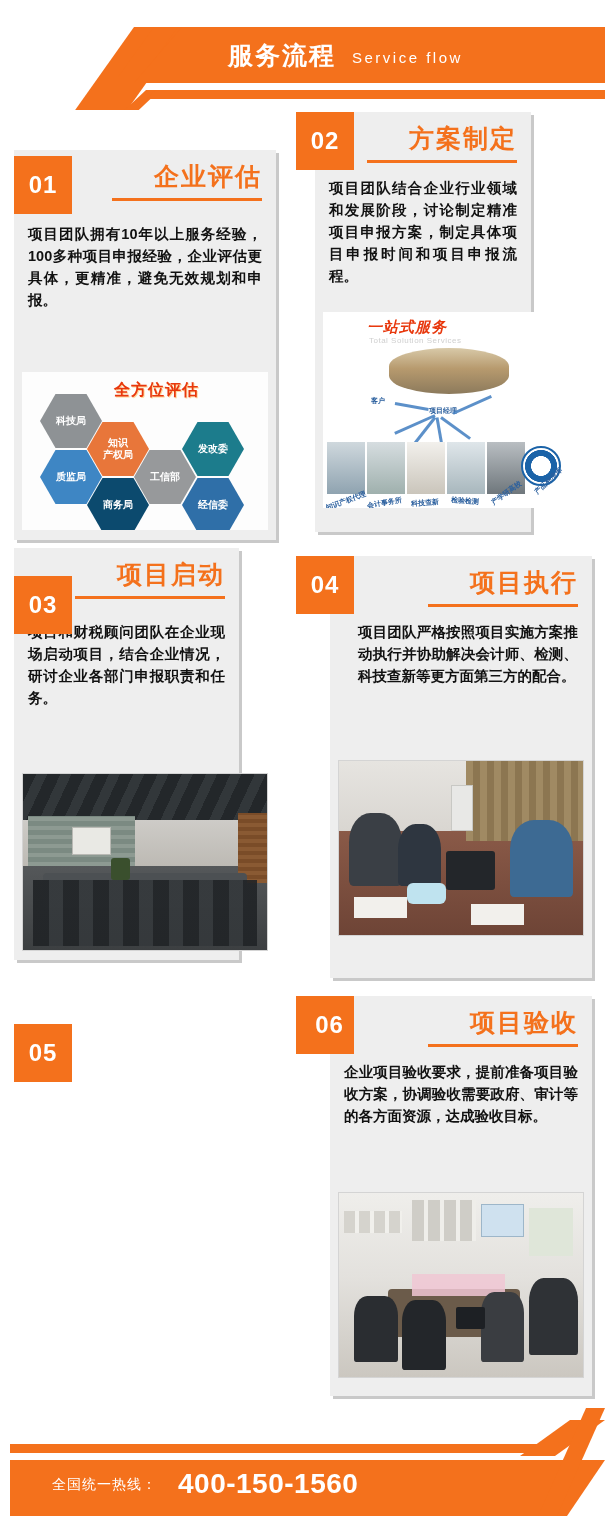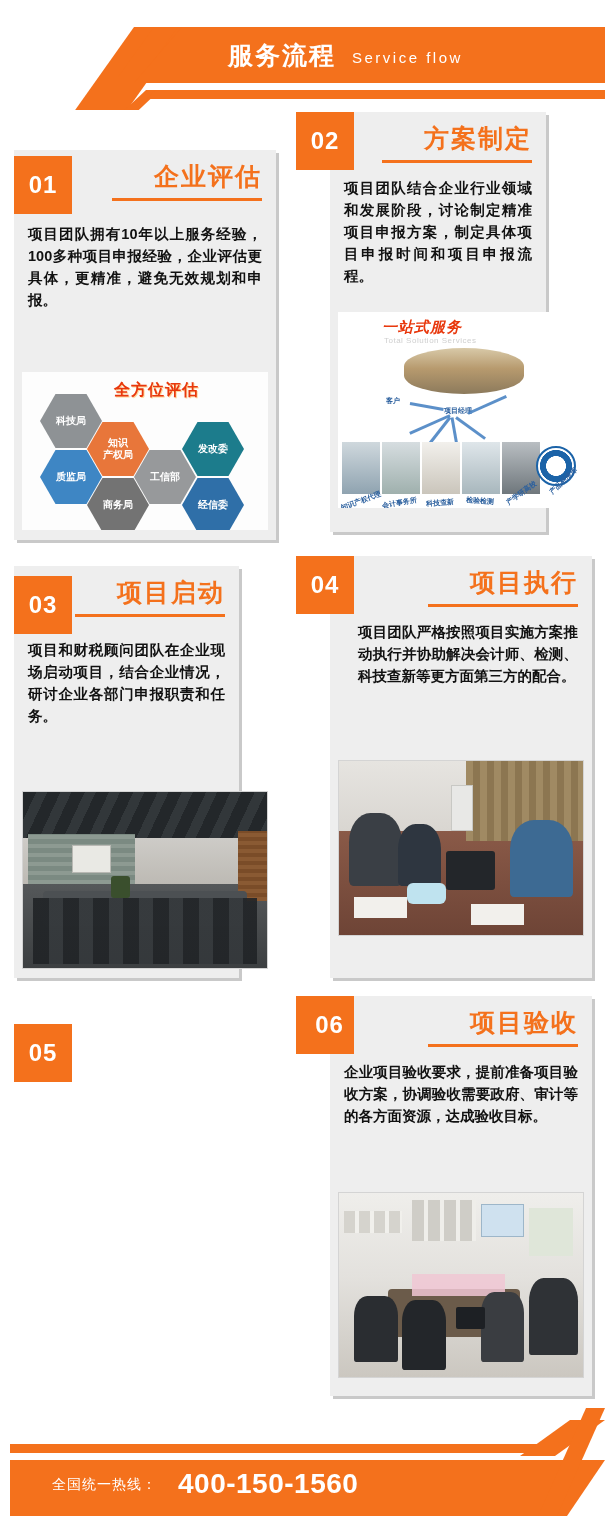--- a/index.html
+++ b/index.html
@@ -153,37 +153,37 @@
       <div class="hex" style="left:18px; top:22px;  background:#8E9295;">
           <span>科技局</span>
         </div>
       <div class="hex" style="left:65px; top:50px;  background:#E8763A;">
           <span style="white-space:pre-line">知识
 产权局</span>
         </div>
       <div class="hex" style="left:18px; top:78px;  background:#3E86C4;">
           <span>质监局</span>
         </div>
-      <div class="hex" style="left:65px; top:106px; background:#737373;">
+      <div class="hex" style="left:65px; top:106px; background:#0c4a6e;">
           <span>商务局</span>
         </div>
       <div class="hex" style="left:112px; top:78px; background:#97999B;">
           <span>工信部</span>
         </div>
       <div class="hex" style="left:160px; top:50px; background:#1C7C8C;">
           <span>发改委</span>
         </div>
       <div class="hex" style="left:160px; top:106px;background:#2F6FA8;">
           <span>经信委</span>
         </div>
     </div>
   </div>
   <div class="badge" style="left:14px; top:156px;">01</div>
 
-  <div class="card" style="left:330px; top:112px; width:216px; height:420px;">
+  <div class="card" style="left:315px; top:112px; width:216px; height:420px;">
     <div class="card-title">方案制定</div>
     <div class="title-rule" style="width:150px;"></div>
     <div class="card-body" style="padding-top:14px;">项目团队结合企业行业领域和发展阶段，讨论制定精准项目申报方案，制定具体项目申报时间和项目申报流程。</div>
 
     <div class="onestop" style="left:8px; top:200px; width:246px; height:196px;">
       <div class="os-title">一站式服务</div>
       <div class="os-sub">Total Solution Services</div>
 
       <div class="os-photo" style="left:66px; top:36px; width:120px; height:46px;
            background:linear-gradient(180deg,#d8c9a8 0%,#b79a6e 45%,#8c7a5c 100%);"></div>
@@ -208,21 +208,21 @@
       <div class="os-lbl" style="left:2px;   bottom:2px; transform:rotate(-20deg);">知识产权代理</div>
       <div class="os-lbl" style="left:44px;  bottom:0px; transform:rotate(-10deg);">会计事务所</div>
       <div class="os-lbl" style="left:88px;  bottom:0px; transform:rotate(-4deg);">科技查新</div>
       <div class="os-lbl" style="left:128px; bottom:2px; transform:rotate(4deg);">检验检测</div>
       <div class="os-lbl" style="left:166px; bottom:10px; transform:rotate(-36deg);">产学研高校</div>
       <div class="os-lbl" style="left:208px; bottom:22px; transform:rotate(-44deg);">产品标准库</div>
     </div>
   </div>
   <div class="badge" style="left:296px; top:112px;">02</div>
 
-  <div class="card" style="left:14px; top:566px; width:225px; height:412px;">
+  <div class="card" style="left:14px; top:548px; width:225px; height:412px;">
     <div class="card-title">项目启动</div>
     <div class="title-rule" style="width:150px;"></div>
     <div class="card-body" style="padding-top:22px;">项目和财税顾问团队在企业现场启动项目，结合企业情况，研讨企业各部门申报职责和任务。</div>
 
     <div class="media" style="left:8px; top:225px; width:246px; height:178px;">
       <div class="ph" style="background:
           linear-gradient(180deg,#2a2e30 0%,#2a2e30 24%,#cfcdc9 24%,#bdbab4 52%,#55585a 52%,#3c3f41 100%);">
       </div>
       <div style="position:absolute;left:0;top:0;width:100%;height:26%;
            background:repeating-linear-gradient(115deg,#23272a 0 12px,#32373a 12px 22px);"></div>

